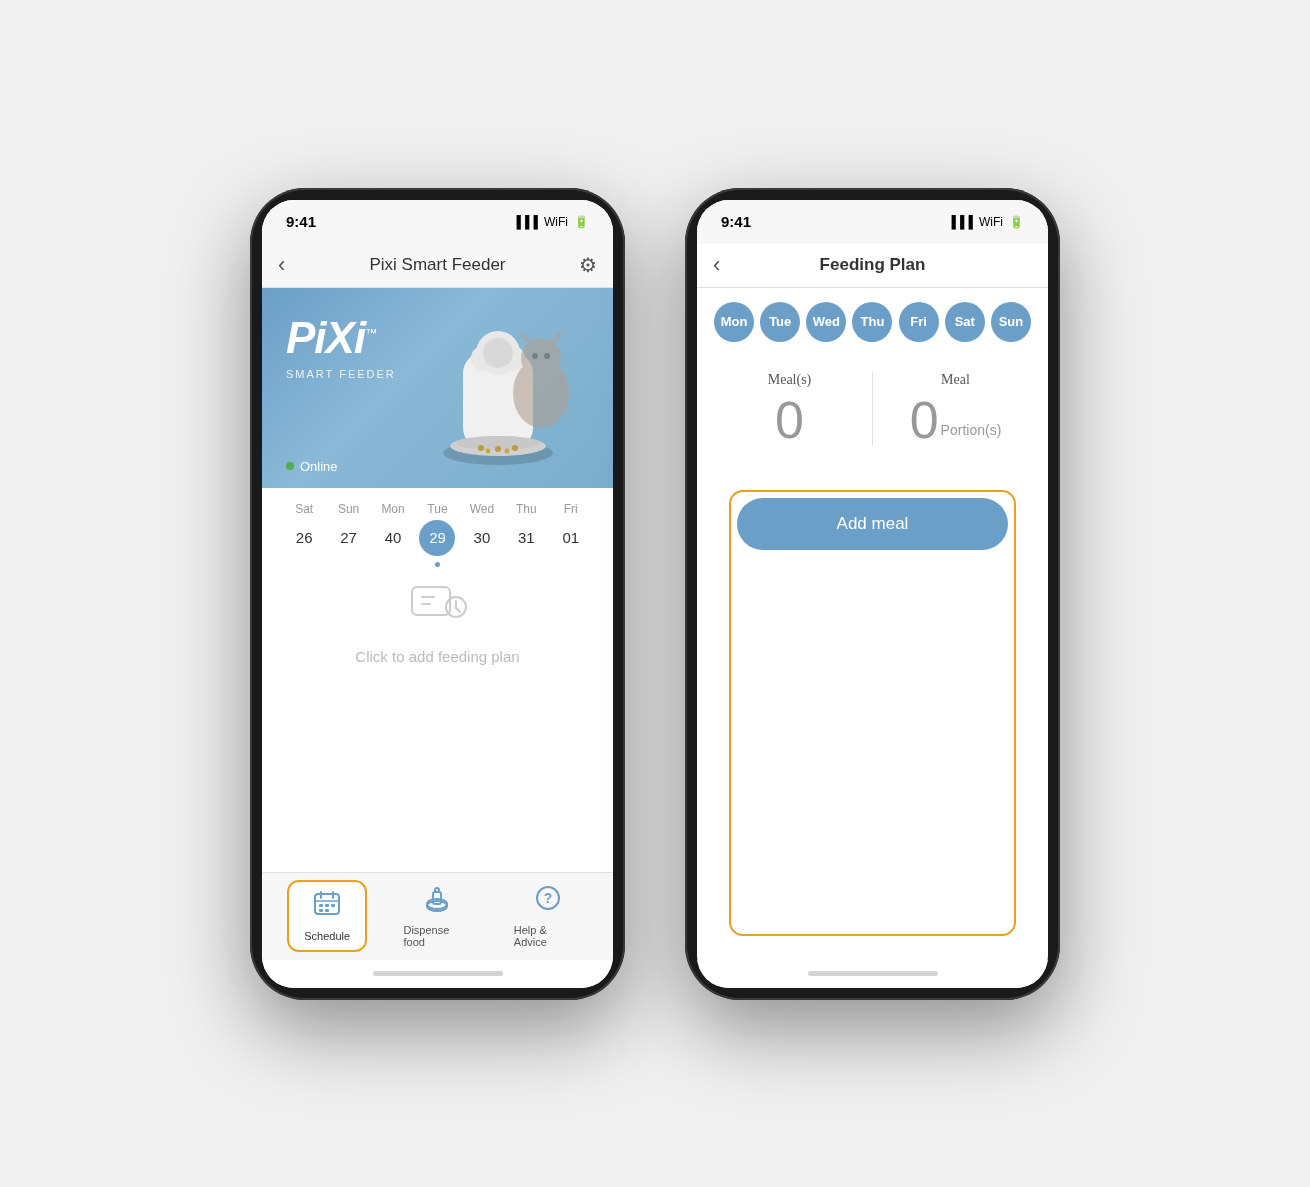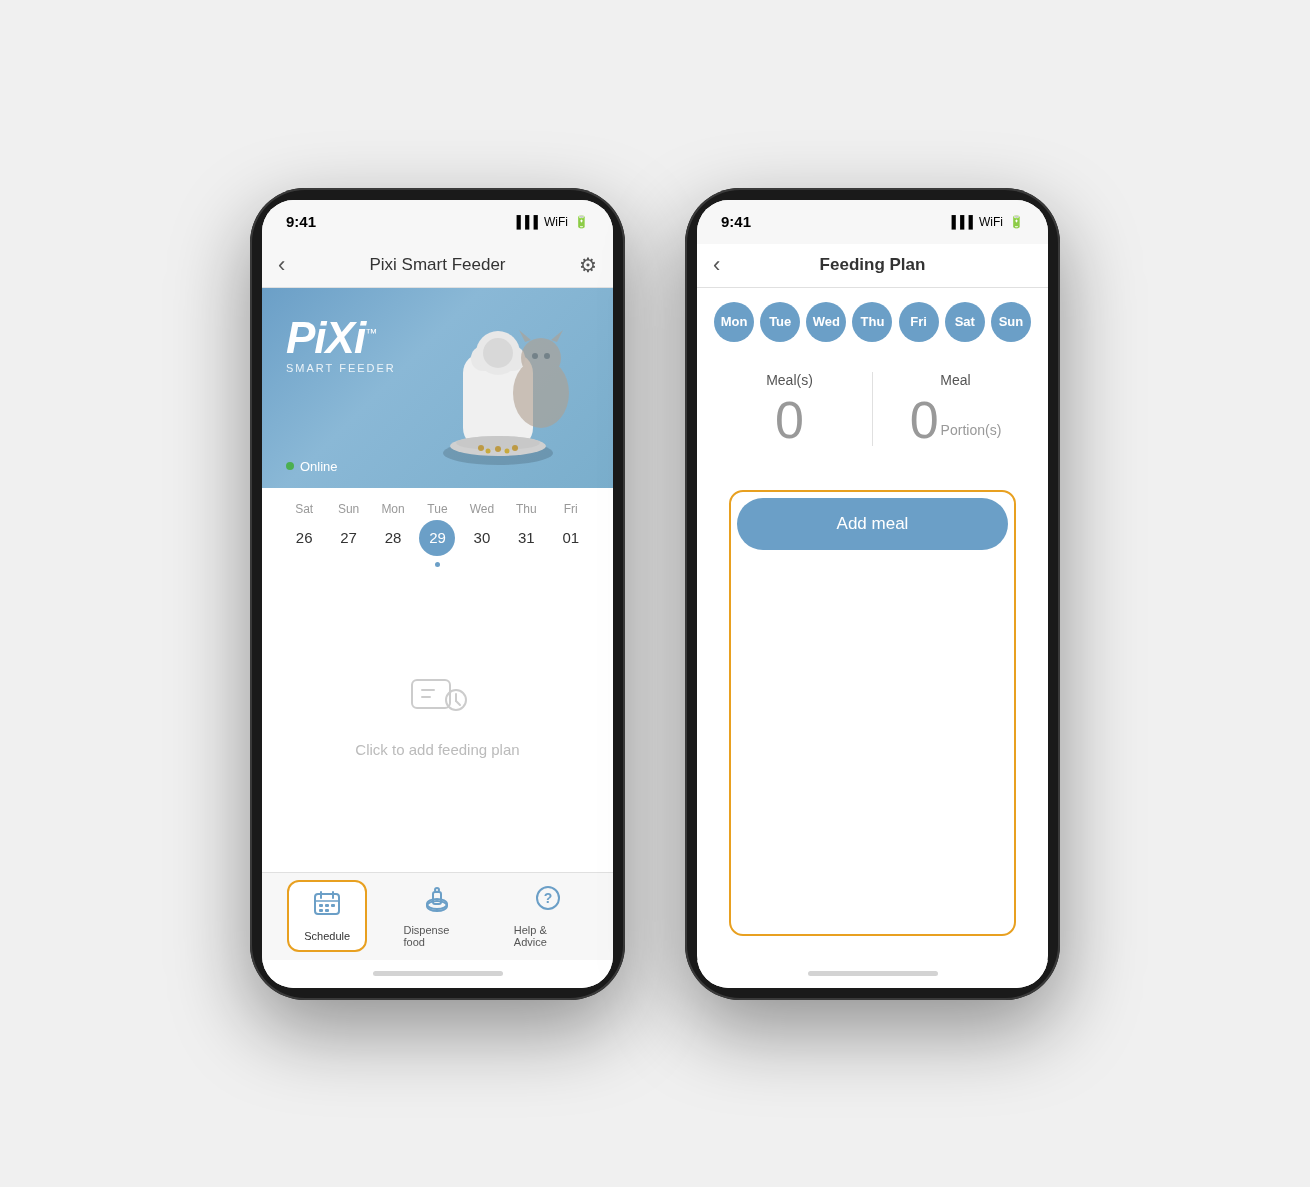--- a/index.html
+++ b/index.html
@@ -111,21 +111,21 @@
     }
     .hero-logo-tm {
       font-size: 12px;
       vertical-align: super;
       font-weight: 400;
     }
     .hero-logo-sub {
       font-size: 11px;
       color: rgba(255,255,255,0.85);
       letter-spacing: 2px;
-      margin-top: 2px;
+      margin-top: 8px;
     }
     .hero-feeder {
       position: absolute;
       right: 10px;
       top: 10px;
       width: 200px;
       height: 185px;
     }
     
     .hero-online {
@@ -189,21 +189,20 @@
       margin-top: 2px;
     }
     .cal-dot.hidden { background: transparent; }
 
     
     .empty-plan {
       flex: 1;
       display: flex;
       flex-direction: column;
       align-items: center;
-      justify-content: center;
       gap: 10px;
       padding-bottom: 20px;
     }
     .empty-plan-icon {
       font-size: 48px;
       color: #ccc;
     }
     .empty-plan-text {
       font-size: 15px;
       color: #bbb;
@@ -318,20 +317,21 @@
     .overview-col {
       flex: 1;
       display: flex;
       flex-direction: column;
       align-items: center;
       gap: 6px;
     }
     .overview-col-label {
       font-size: 14px;
       color: #555;
+      font-family: Liberation Serif, serif;
     }
     .overview-col-value {
       font-size: 52px;
       font-weight: 200;
       color: #999;
       line-height: 1;
     }
     .overview-col-unit {
       font-size: 14px;
       color: #999;
@@ -442,21 +442,21 @@
           <div class="cal-date">26</div>
           <div class="cal-dot hidden"></div>
         </div>
         <div class="calendar-day-col">
           <span class="cal-day-label">Sun</span>
           <div class="cal-date">27</div>
           <div class="cal-dot hidden"></div>
         </div>
         <div class="calendar-day-col">
           <span class="cal-day-label">Mon</span>
-          <div class="cal-date">28</div>
+          <div class="cal-date">40</div>
           <div class="cal-dot hidden"></div>
         </div>
         <div class="calendar-day-col">
           <span class="cal-day-label">Tue</span>
           <div class="cal-date active">29</div>
           <div class="cal-dot"></div>
         </div>
         <div class="calendar-day-col">
           <span class="cal-day-label">Wed</span>
           <div class="cal-date">30</div>

